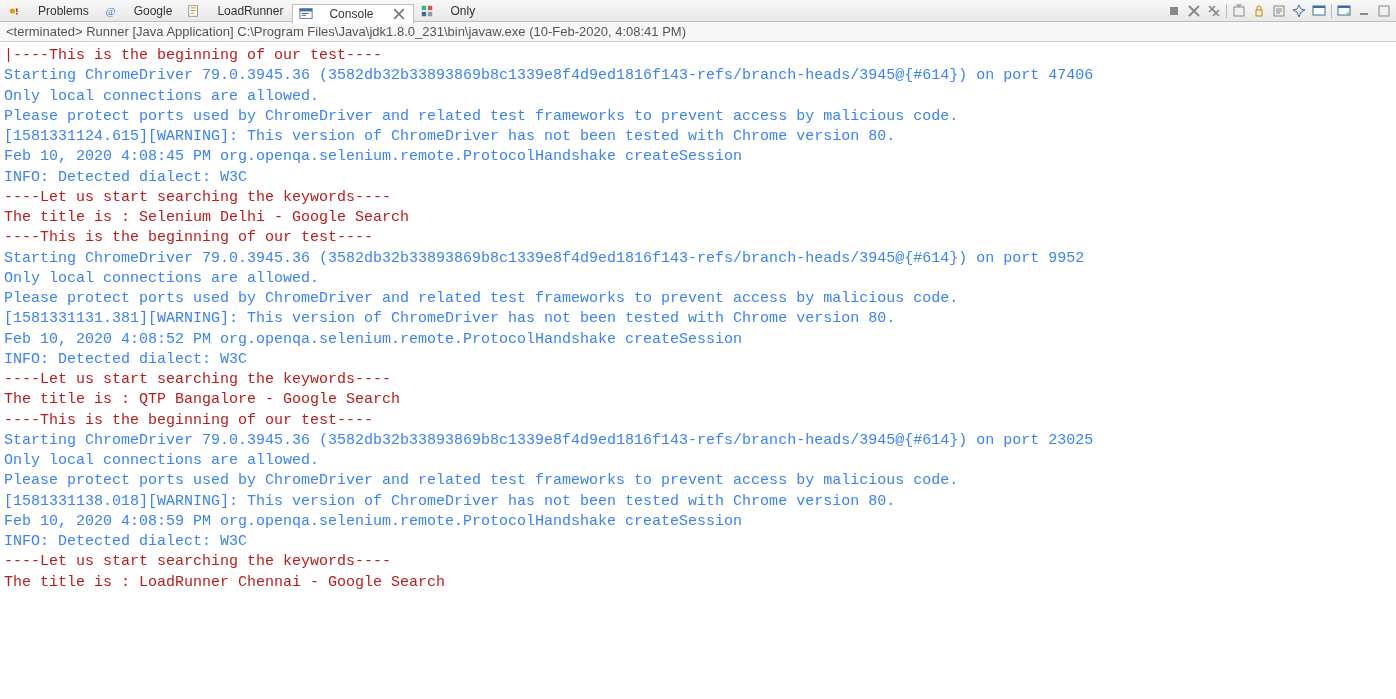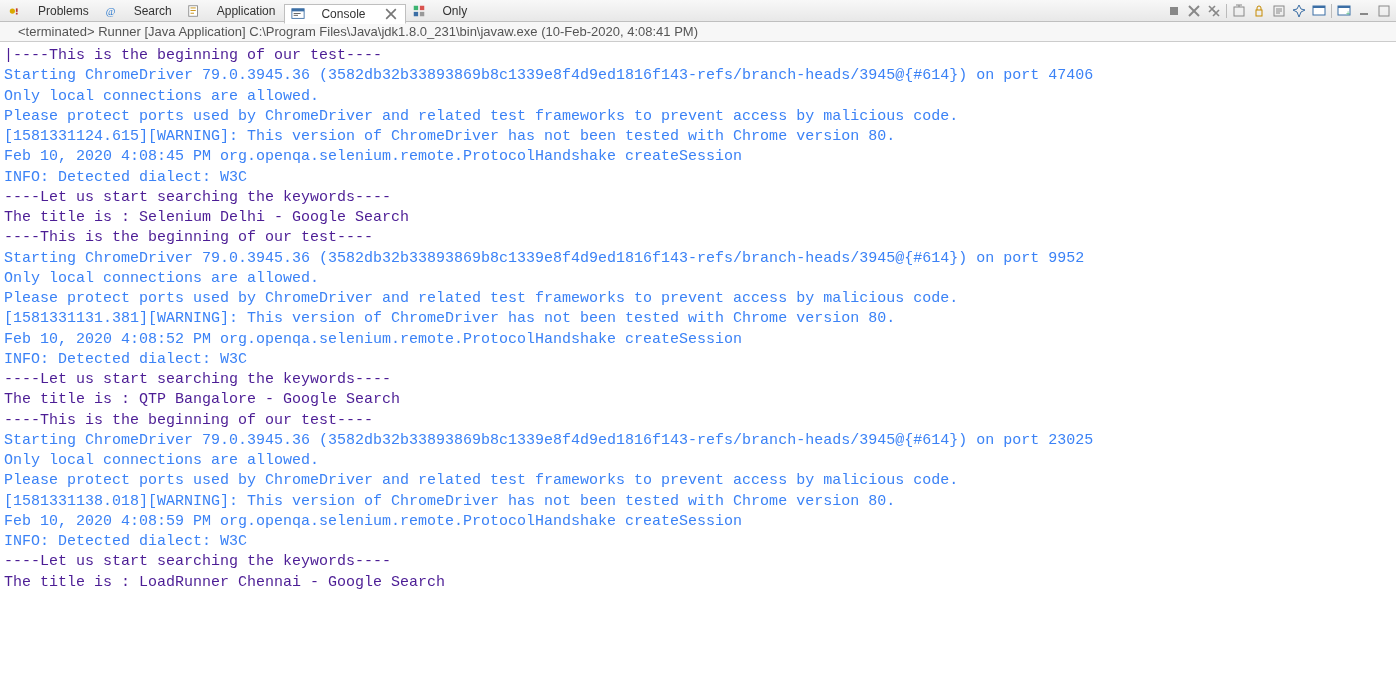--- a/index.html
+++ b/index.html
@@ -46,38 +46,38 @@
     display:flex;
     align-items:center;
     gap:4px;
     padding-right:4px;
   }
   .tbtn {
     width:16px;height:16px;display:flex;align-items:center;justify-content:center;color:#555;cursor:pointer;
   }
   .tbtn svg{width:14px;height:14px;}
   .status-line {
-    padding: 2px 18px;
+    padding: 2px 6px;
     font-size: 13px;
     color:#555;
     border-bottom:1px solid #ccc;
     background:#f7f7f7;
     font-family: "Segoe UI", sans-serif;
   }
   .console {
     font-family: Consolas, "Courier New", monospace;
     font-size: 15px;
     line-height: 1.35;
     padding: 4px 4px;
     white-space: pre;
     color:#000;
   }
   .console .line { display:block; }
   .console .red { color:#3b82f6; }
-  .console .blk { color:#4c1d95; }
+  .console .blk { color:#b91c1c; }
 </style>
 </head>
 <body>
 
 <div class="tabbar">
   <div class="tab">
     <span class="icon">
       <svg viewBox="0 0 16 16">
           <circle cx="5" cy="8" r="3" fill="#d9a900"></circle>
           <rect x="9" y="5" width="2" height="4" fill="#c0392b"></rect>
@@ -85,32 +85,32 @@
         </svg>
     </span>
     <span>Problems</span>
   </div>
   <div class="tab">
     <span class="icon">
       <svg viewBox="0 0 16 16">
           <text x="2" y="12" font-size="12" fill="#2e7bcf" font-family="serif">@</text>
         </svg>
     </span>
-    <span>Search</span>
+    <span>Google</span>
   </div>
   <div class="tab">
     <span class="icon">
       <svg viewBox="0 0 16 16">
           <rect x="2" y="2" width="10" height="12" fill="#fff" stroke="#888"></rect>
           <rect x="4" y="4" width="6" height="1" fill="#c58a00"></rect>
           <rect x="4" y="7" width="6" height="1" fill="#c58a00"></rect>
           <rect x="4" y="10" width="4" height="1" fill="#c58a00"></rect>
         </svg>
     </span>
-    <span>Application</span>
+    <span>LoadRunner</span>
   </div>
   <div class="tab active">
     <span class="icon">
       <svg viewBox="0 0 16 16">
           <rect x="1" y="2" width="14" height="11" fill="#fff" stroke="#3b6ea5"></rect>
           <rect x="1" y="2" width="14" height="3" fill="#3b6ea5"></rect>
           <rect x="3" y="7" width="8" height="1" fill="#555"></rect>
           <rect x="3" y="9" width="5" height="1" fill="#555"></rect>
         </svg>
     </span>

